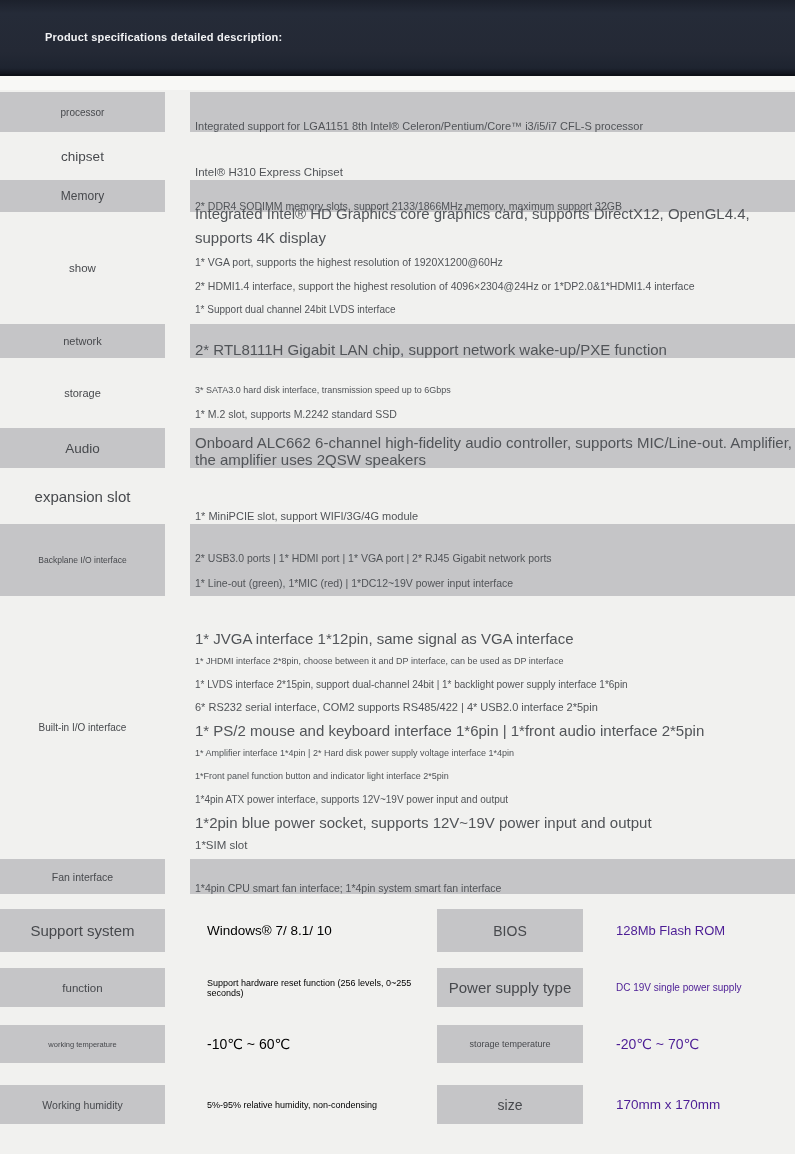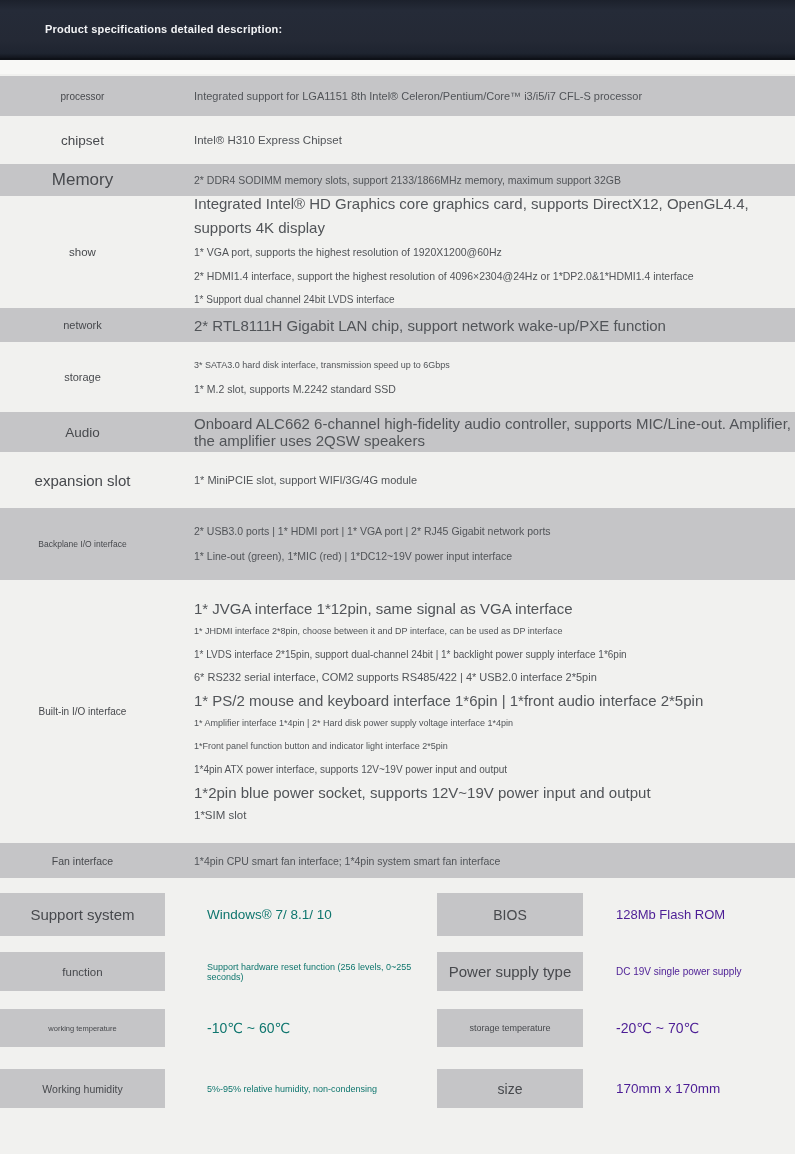--- a/index.html
+++ b/index.html
@@ -9,21 +9,21 @@
     width: 795px;
     height: 1154px;
     margin: 0 auto;
     background: #f1f1ef;
     font-family: "Liberation Sans", "DejaVu Sans", sans-serif;
     color: #505356;
     overflow: hidden;
   }
   
   .hdr {
-    height: 60px;
+    height: 76px;
     background: linear-gradient(180deg, #1c212c 0%, #252b38 18%, #242935 70%, #1e2430 92%, #12151d 100%);
     display: flex;
     align-items: center;
     border-bottom: 2px solid #0e1118;
   }
   .hdr-title {
     margin-left: 45px;
     color: #f2f3f5;
     font-size: 11px;
     font-weight: bold;
@@ -36,25 +36,26 @@
   .lbl-cell {
     width: 165px;
     flex: 0 0 165px;
     display: flex;
     align-items: center;
     justify-content: center;
     text-align: center;
     color: #47494d;
   }
   .val-cell {
+    margin-left: 25px;
     flex: 1 1 auto;
     display: flex;
     flex-direction: column;
-    justify-content: center;
-    padding-left: 29px;
+    justify-content: flex-end;
+    padding-left: 5px;
   }
   .row.shaded .lbl-cell,
   .row.shaded .val-cell {
     background: #c5c5c7;
     margin-top: 2px;
     margin-bottom: 2px;
   }
   .val-line { color: #515458; }
 
   
@@ -65,37 +66,37 @@
   
   .lh24 .val-line { line-height: 24px; }
   .lh25 .val-line { line-height: 25px; }
   .lh23 .val-line { line-height: 23px; }
 
   
   .fs75 { font-size: 7.5px; } .fs85 { font-size: 8.5px; }
   .fs9  { font-size: 9px;  }  .fs95 { font-size: 15px; }
   .fs10 { font-size: 10px; }  .fs105{ font-size: 10.5px; }
   .fs11 { font-size: 11px; }  .fs115{ font-size: 11.5px; }
-  .fs125{ font-size: 17px; }.fs13 { font-size: 13px; }
+  .fs125{ font-size: 12px; }.fs13 { font-size: 13px; }
   .fs135{ font-size: 13.5px; }.fs14 { font-size: 14px; }
   .fs145{ font-size: 14px; }
 
   
   .prow { display: flex; width: 795px; align-items: stretch; justify-content: space-between; }
   .prow .lbl1 {
     width: 165px; flex: 0 0 165px;
     background: #c5c5c7;
     display: flex; align-items: center; justify-content: center;
     text-align: center; color: #47494d;
   }
   .prow .val1 {
     width: 272px; flex: 0 0 272px;
     display: flex; align-items: center;
     padding-left: 42px;
-    color: #0f766e;
+    color: #000000;
   }
   .prow .lbl2 {
     width: 146px; flex: 0 0 146px;
     background: #c5c5c7;
     display: flex; align-items: center; justify-content: center;
     text-align: center; color: #47494d;
   }
   .prow .val2 {
     flex: 1 1 auto;
     display: flex; align-items: center;

